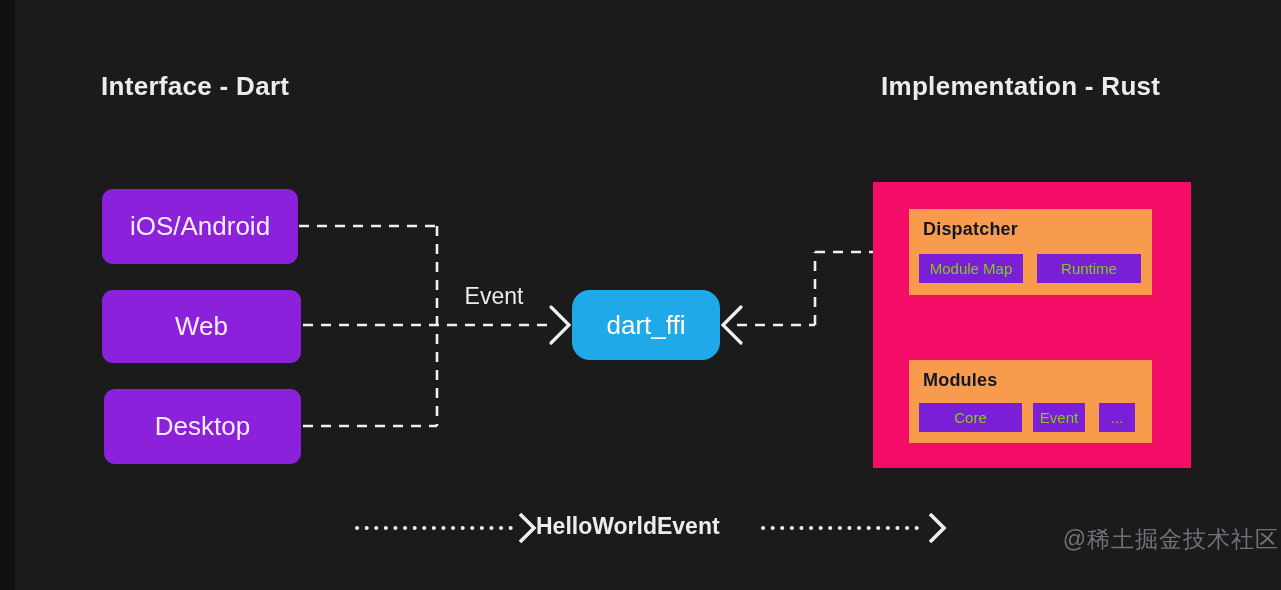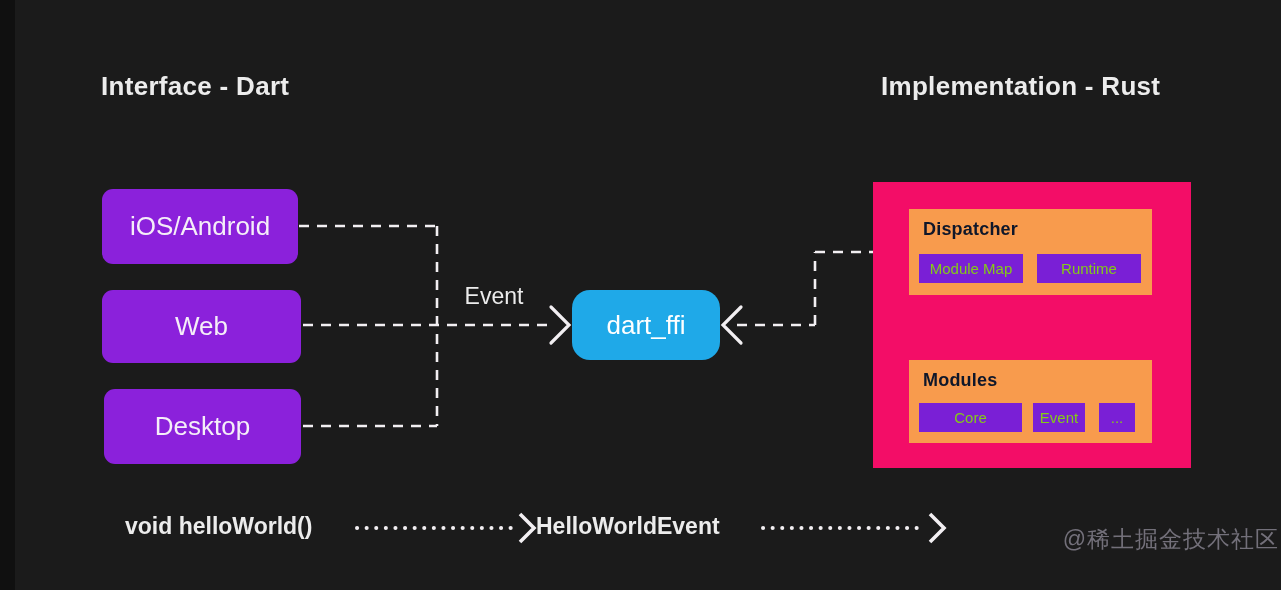--- a/index.html
+++ b/index.html
@@ -109,18 +109,17 @@
       <div class="chip" style="left:128px;top:45px;width:104px">Runtime</div>
     </div>
     <div class="obox" style="top:178px;height:83px">
       <div class="obox-title">Modules</div>
       <div class="chip" style="left:10px;top:43px;width:103px">Core</div>
       <div class="chip" style="left:124px;top:43px;width:52px">Event</div>
       <div class="chip" style="left:190px;top:43px;width:36px">...</div>
     </div>
   </div>
 
-  <div class="flow-text" style="left:110px;top:513px">void helloWorld()</div>
   <div class="flow-text" style="left:521px;top:513px">HelloWorldEvent</div>
 
   <div class="watermark">@稀土掘金技术社区</div>
 
 </div>
 
 </body></html>

